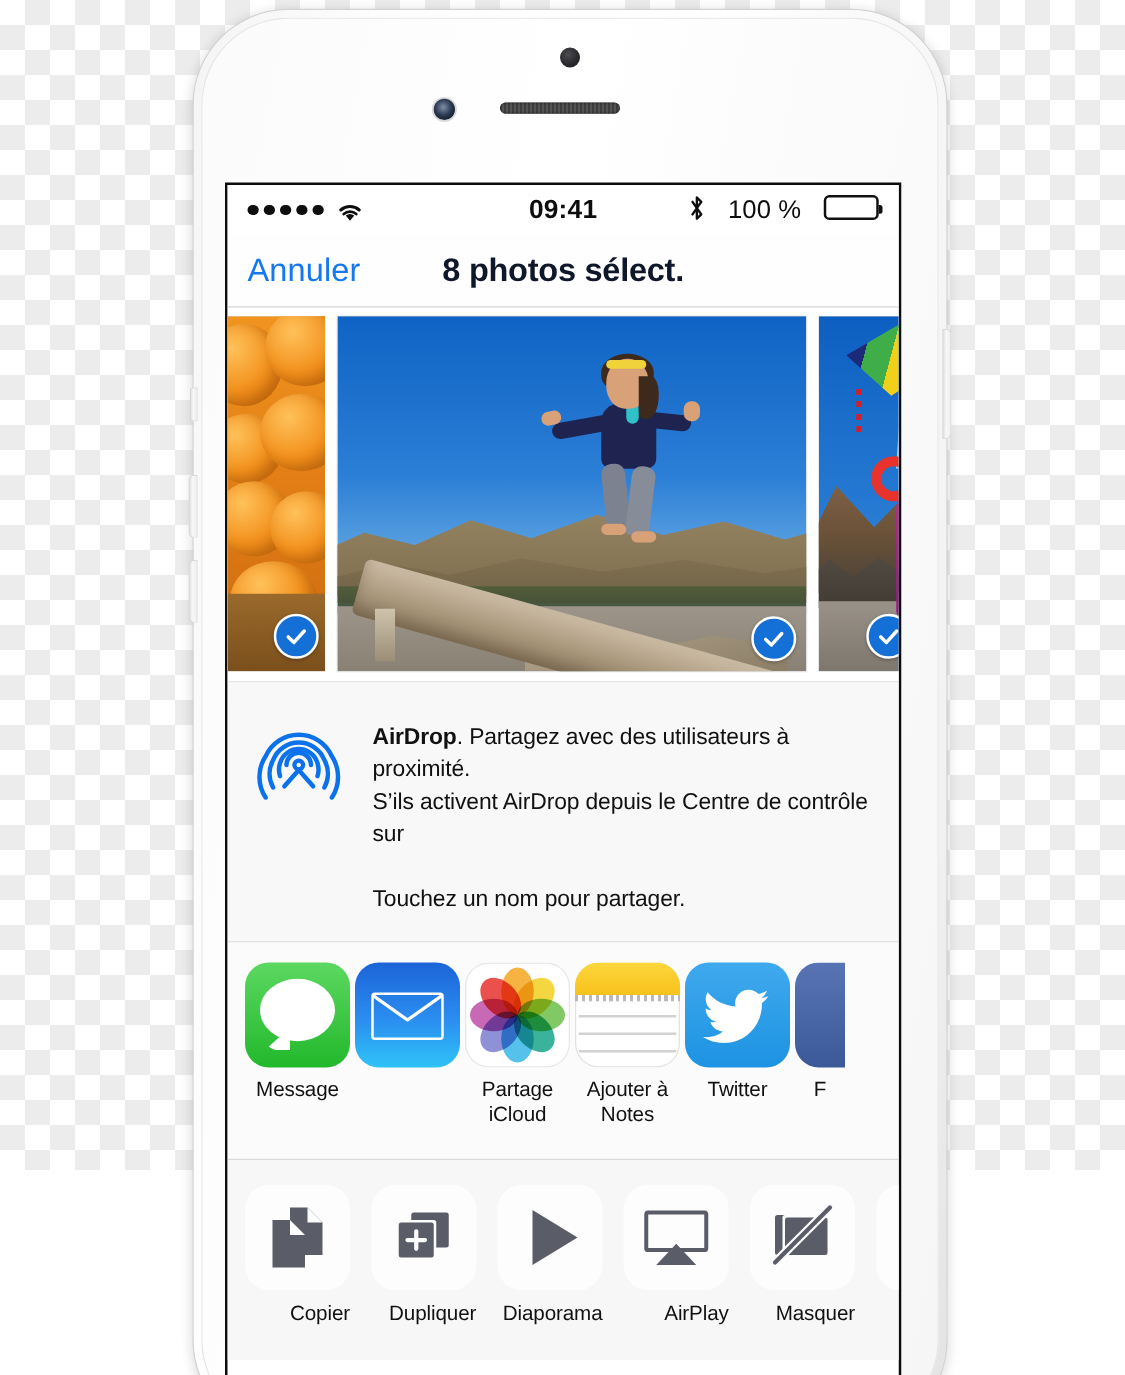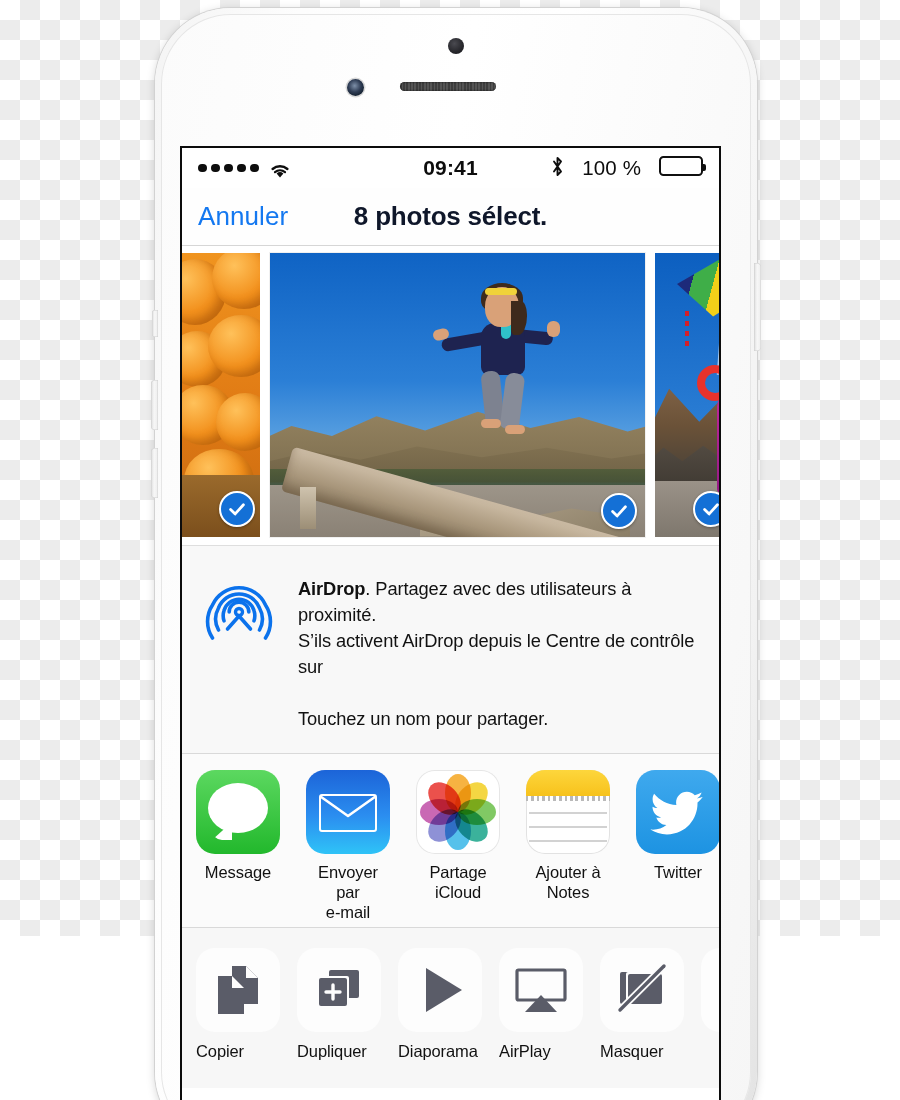--- a/index.html
+++ b/index.html
@@ -242,21 +242,21 @@
   }
   .airdrop-logo { flex: 0 0 auto; width: 74px; height: 82px; position: relative; }
   .airdrop-text {
     font-size: 18.3px; line-height: 26px; color: #111; letter-spacing: -.1px; padding-top: 4px;
   }
   .airdrop-text b { font-weight: 700; }
 
   
   .app-row {
     background: #fbfbfb; height: 174px; display: flex; align-items: flex-start;
-    padding: 16px 0 0 14px; gap: 26px; overflow: hidden;
+    padding: 16px 0 0 14px; gap: 4px; overflow: hidden;
     border-bottom: 1px solid #d9d9d9;
   }
   .app-cell { width: 84px; flex: 0 0 auto; text-align: center; }
   .app-cell.clipped { width: 40px; overflow: hidden; }
   .app-icon {
     width: 84px; height: 84px; border-radius: 19px; margin: 0 auto 8px auto;
     position: relative; overflow: hidden;
   }
   .app-label { font-size: 16.5px; line-height: 20px; color: #111; letter-spacing: -.1px; }
 
@@ -279,21 +279,21 @@
   .ic-notes .perf { position:absolute; left:0; right:0; top:26px; height:5px; background: repeating-linear-gradient(90deg,#b9b9b9 0 2.5px,transparent 2.5px 5.5px); }
   .ic-notes .line { position:absolute; left:3px; right:3px; height:1.6px; background:#d2d2d2; }
   .ic-twitter { background: linear-gradient(180deg,#3fa9ee,#1d93e2); }
   .ic-facebook { background: linear-gradient(180deg,#5874b5,#3b5998); }
 
   
   .action-row {
     background: #f7f7f7; display: flex; align-items: flex-start;
     padding: 20px 0 0 14px; gap: 17px; overflow: hidden; height: 160px;
   }
-  .action-cell { width: 84px; flex: 0 0 auto; text-align: left; }
+  .action-cell { width: 84px; flex: 0 0 auto; text-align: right; }
   .action-cell.clipped { width: 38px; overflow: hidden; }
   .action-icon {
     width: 84px; height: 84px; border-radius: 19px; background: #fdfdfd;
     margin: 0 auto 10px auto; position: relative;
   }
   .action-label { font-size: 16.5px; color: #111; letter-spacing: -.1px; }
 
   .gl { fill: #5a5c68; }
 </style>
 </head>
@@ -460,24 +460,20 @@
           <div class="app-label">Message</div>
         </div>
 
         <div class="app-cell">
           <div class="app-icon ic-mail">
             <span class="env"></span>
             <svg class="flap" viewBox="0 0 58 38" width="58" height="38" style="position:absolute;left:13px;top:24px;">
               <path d="M1.5 2.5 L29 22 L56.5 2.5" stroke="#fff" stroke-width="2.6" fill="none" stroke-linejoin="round"></path>
             </svg>
           </div>
-          <div class="app-label">
-            <span>Envoyer par</span><br>
-            <span>e-mail</span>
-          </div>
         </div>
 
         <div class="app-cell">
           <div class="app-icon ic-photos">
             <span class="petal" style="background:#f5a623;transform:translate(-50%,-100%) rotate(0deg);transform-origin:50% 100%;"></span>
             <span class="petal" style="background:#f2d024;transform:translate(-50%,-100%) rotate(45deg);transform-origin:50% 100%;"></span>
             <span class="petal" style="background:#6cc04a;transform:translate(-50%,-100%) rotate(90deg);transform-origin:50% 100%;"></span>
             <span class="petal" style="background:#1aa58a;transform:translate(-50%,-100%) rotate(135deg);transform-origin:50% 100%;"></span>
             <span class="petal" style="background:#3ab7e8;transform:translate(-50%,-100%) rotate(180deg);transform-origin:50% 100%;"></span>
             <span class="petal" style="background:#7b7fd0;transform:translate(-50%,-100%) rotate(225deg);transform-origin:50% 100%;"></span>

